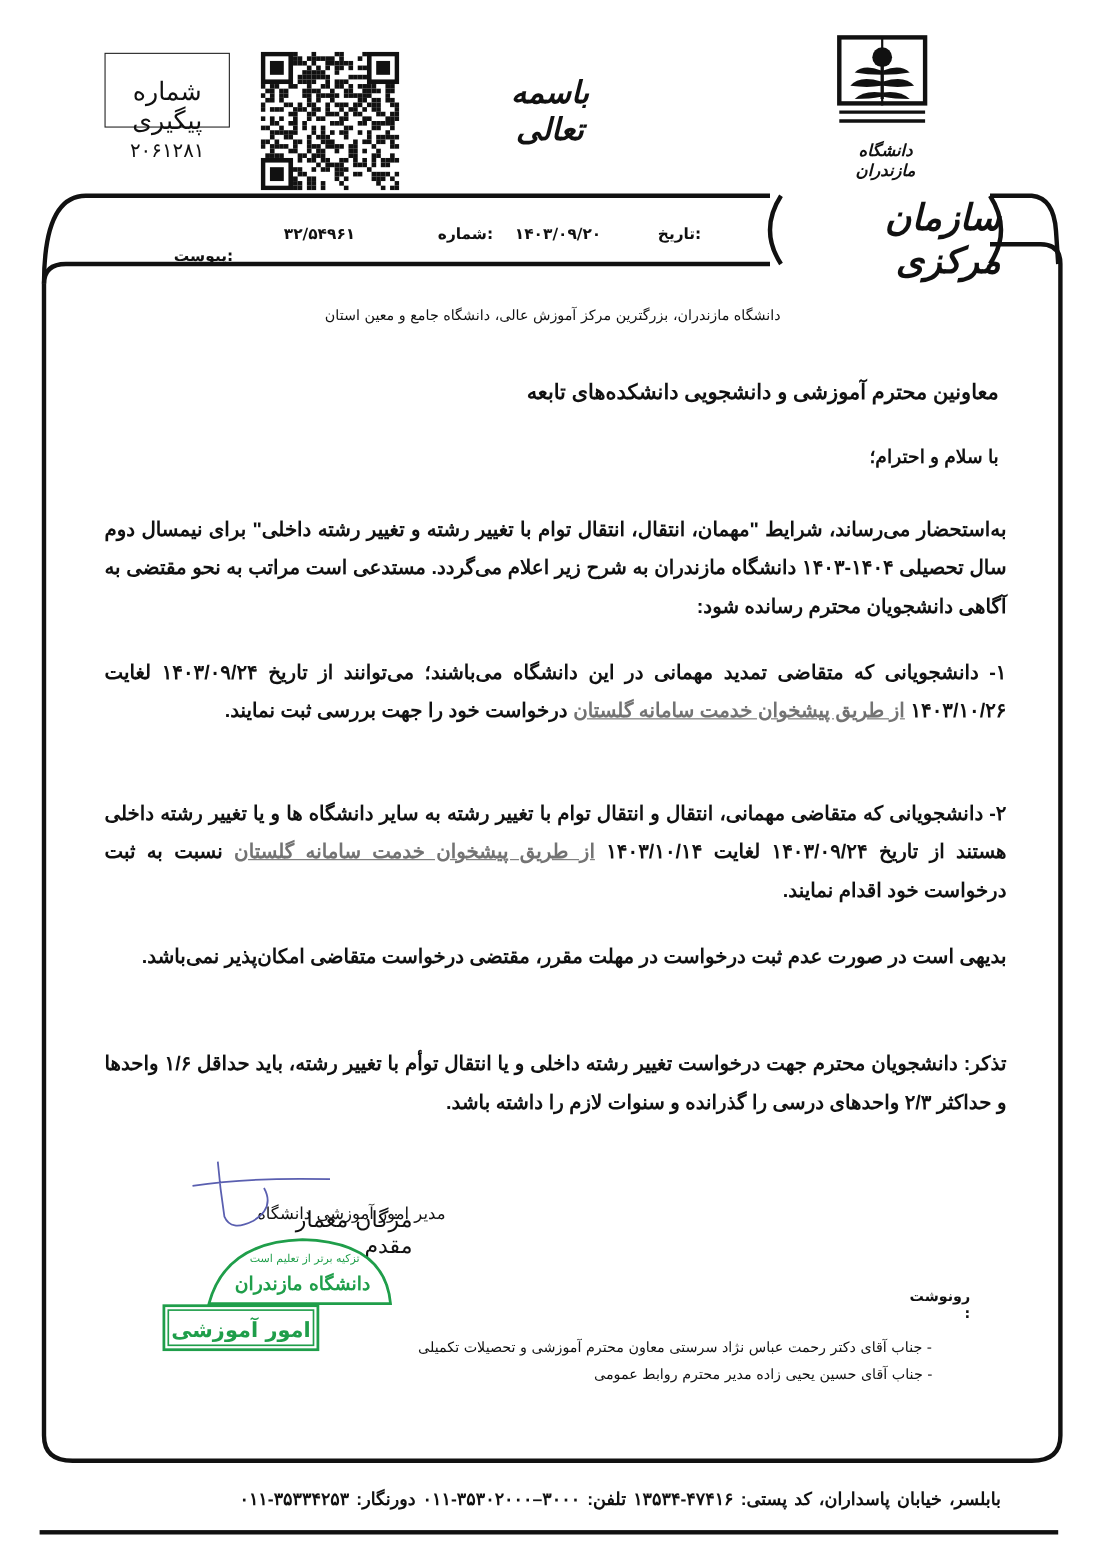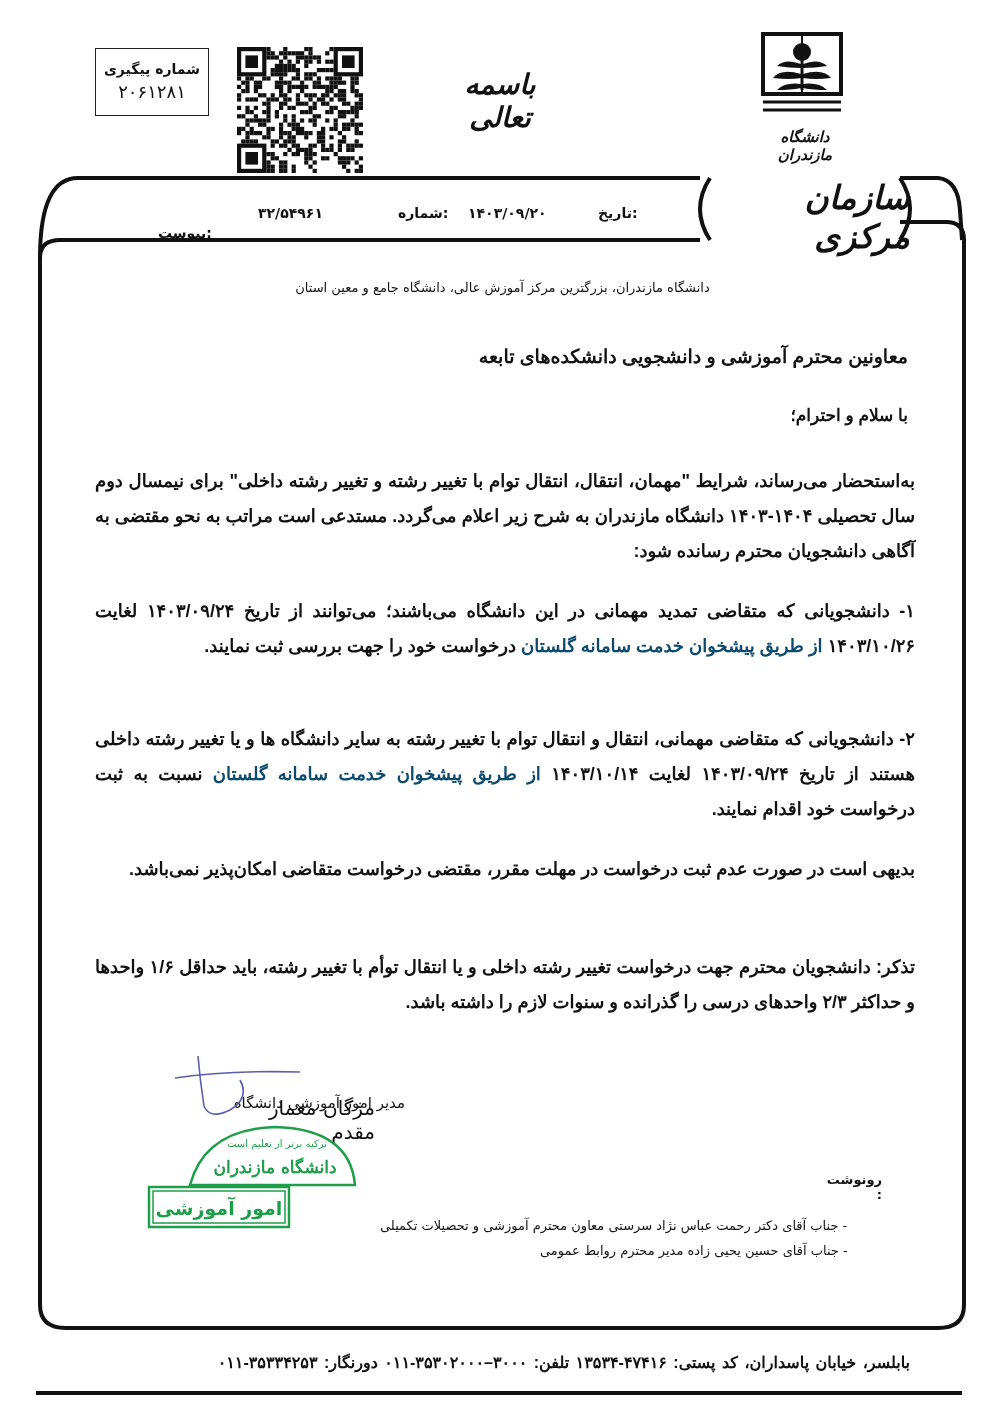--- a/index.html
+++ b/index.html
@@ -11,21 +11,21 @@
   #frame { position:absolute; left:0; top:0; width:1000px; height:1415px; pointer-events:none; }
 
   #logo { left:755px; top:30px; width:95px; height:90px; }
   #uni-name-script { left:760px; top:128px; width:90px; font-family:"DejaVu Serif", serif; font-size:15px; font-style:italic; font-weight:bold; text-align:center; }
   #org-name { left:700px; top:178px; width:210px; text-align:right; font-family:"DejaVu Serif", serif; font-size:33px; font-weight:bold; font-style:italic; letter-spacing:1px; }
   #invocation { left:430px; top:68px; width:140px; text-align:center; font-family:"DejaVu Serif", serif; font-size:28px; font-weight:bold; font-style:italic; }
 
   #qr { left:237px; top:47px; width:126px; height:126px; }
 
   #tracking-box { left:95px; top:48px; width:112px; height:66px; border:1.5px solid #222; text-align:center; font-family:"DejaVu Sans", sans-serif; }
-  #tracking-box .lbl { font-size:14px; margin-top:12px;font-weight:bold; }
+  #tracking-box .lbl { font-size:23px; margin-top:22px; }
   #tracking-box .val { font-size:18px; margin-top:4px; letter-spacing:1px; }
 
   .meta { font-size:14px; font-weight:bold; top:205px; }
   #meta-date-label { left:598px; }
   #meta-date-value { left:468px; }
   #meta-number-label { left:398px; }
   #meta-number-value { left:258px; }
   #meta-attach-label { left:158px;margin-top:20px; }
 
   #motto { left:280px; top:280px; width:445px; text-align:center; font-size:13px; direction:rtl; }
@@ -33,21 +33,21 @@
   .body-bold { font-family:"Liberation Sans", sans-serif; font-weight:bold; font-size:18px; color:#111; }
   #recipient { right:92px; top:345px; font-size:19px; }
   #greeting { right:92px; top:405px; font-size:17px; }
 
   .para { left:95px; width:820px; direction:rtl; text-align:justify; text-align-last:right; line-height:35px; }
   #p-intro { top:464px; }
   #p-item1 { top:594px; }
   #p-item2 { top:722px; }
   #p-note1 { top:852px; }
   #p-note2 { top:950px; }
-  .red { color:#0c4a6e; }
+  .red { color:#737373;text-decoration:underline; }
 
   #sig-name { left:230px; top:1096px; width:145px; text-align:right; font-size:20px; direction:rtl; }
   #sig-title { left:200px; top:1094px; width:205px; text-align:right; font-size:15px; direction:rtl; }
   #signature { left:170px; top:1050px; width:140px; height:70px; }
   #stamp { left:145px; top:1125px; width:220px; height:105px; }
 
   #cc-label { left:820px; top:1172px; width:62px; text-align:right; font-size:13px; font-weight:bold; direction:rtl; }
   .cc-item { font-size:13px; direction:rtl; text-align:left; }
   #cc-1 { left:380px; top:1218px; width:480px; }
   #cc-2 { left:540px; top:1243px; width:320px; }

